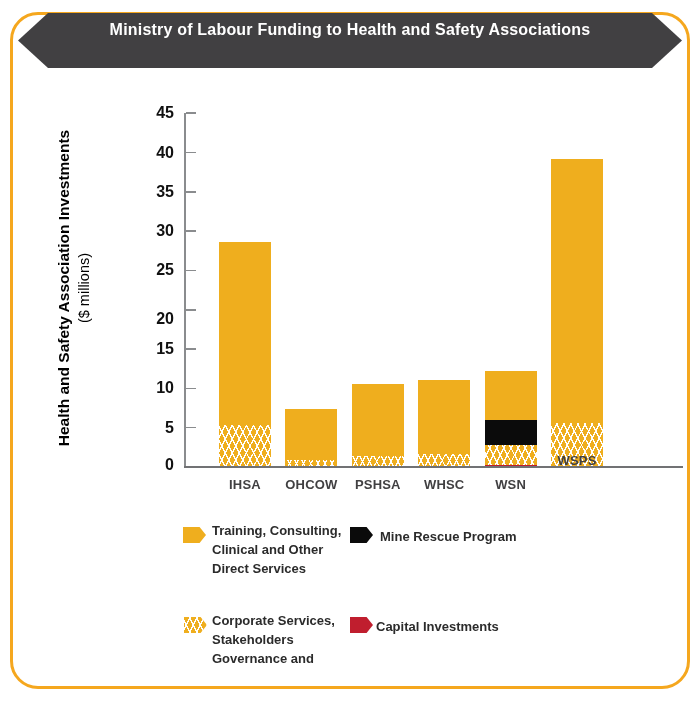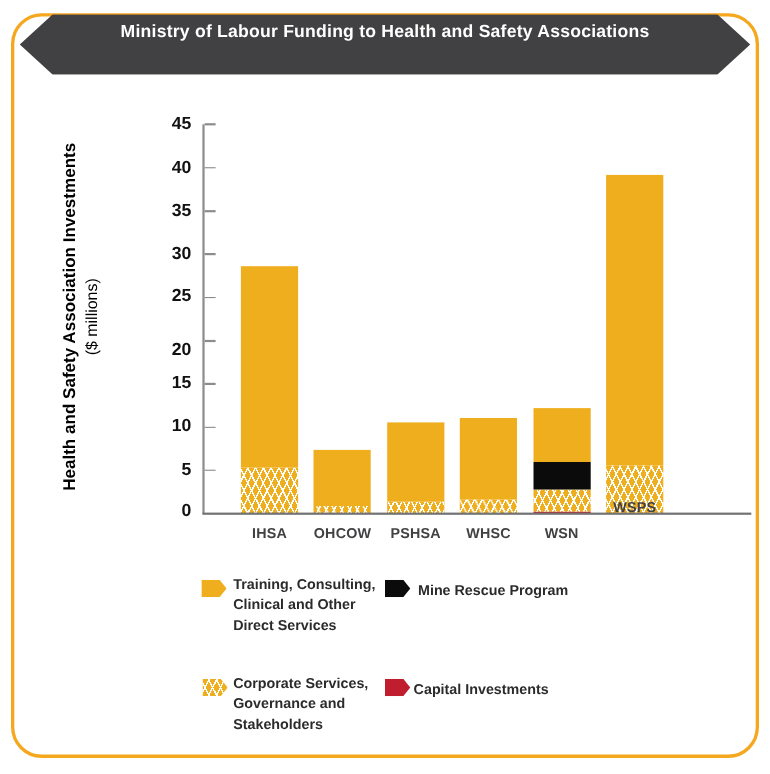--- a/index.html
+++ b/index.html
@@ -135,20 +135,20 @@
       <div>Clinical and Other</div>
       <div>Direct Services</div>
     </div>
     <div class="legend-swatch solid-black" style="left: 350px; top: 527px;"></div>
     <div class="legend-text" style="left: 380px; top: 527px;">
       <div>Mine Rescue Program</div>
     </div>
     <div class="legend-swatch hatch-yellow" style="left: 184px; top: 617px;"></div>
     <div class="legend-text" style="left: 212px; top: 611px;">
       <div>Corporate Services,</div>
+      <div>Stakeholders</div>
       <div>Governance and</div>
-      <div>Stakeholders</div>
     </div>
     <div class="legend-swatch solid-red" style="left: 350px; top: 617px;"></div>
     <div class="legend-text" style="left: 376px; top: 617px;">
       <div>Capital Investments</div>
     </div>
   </div>
 
 </body></html>

